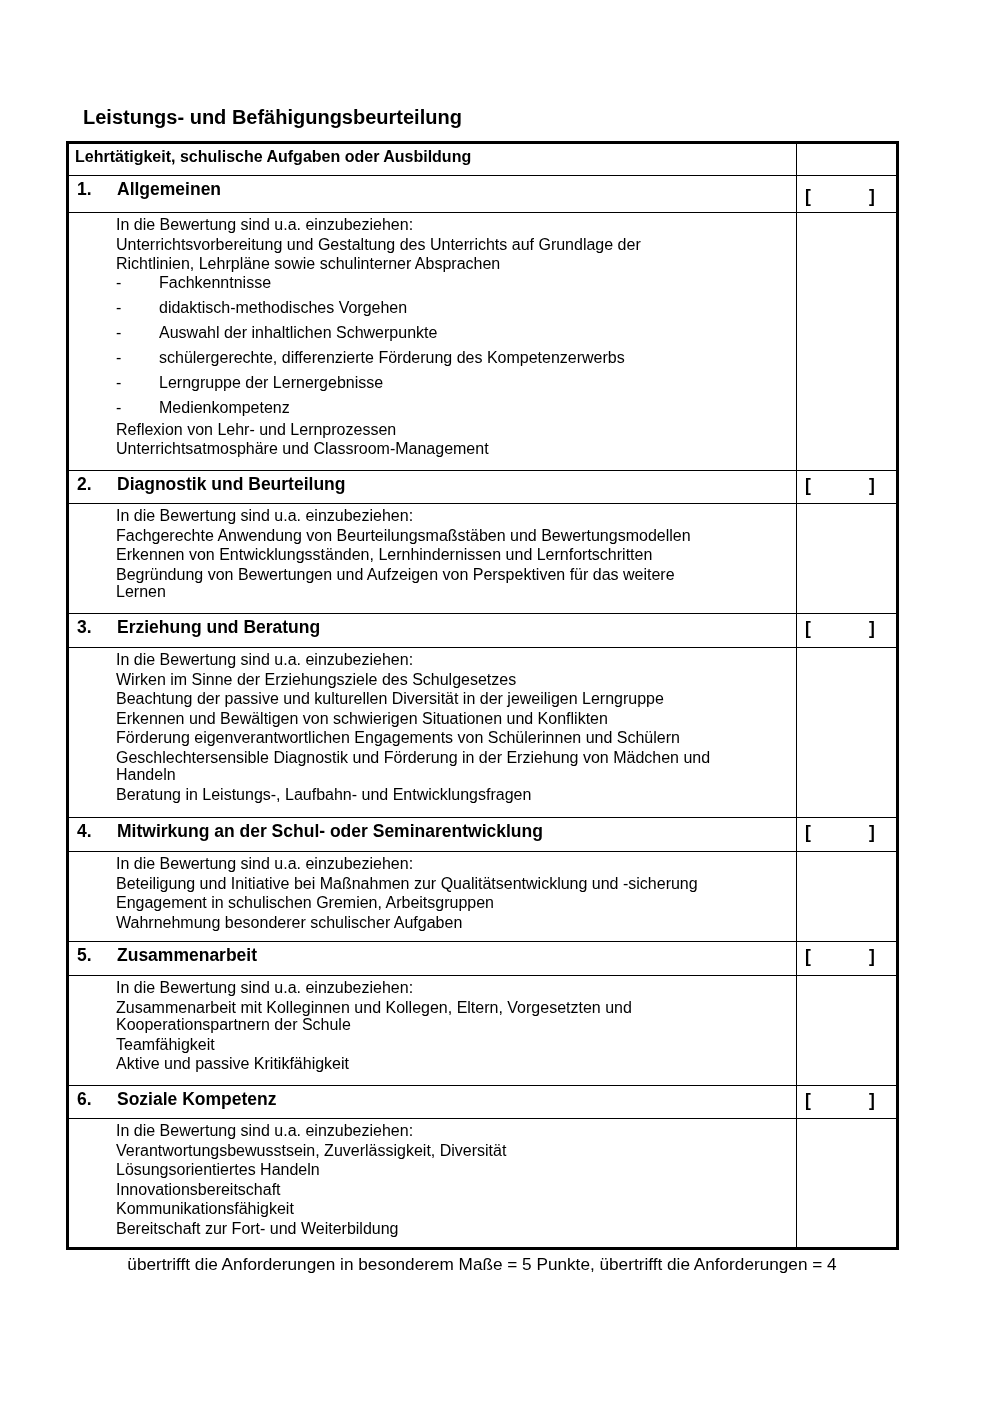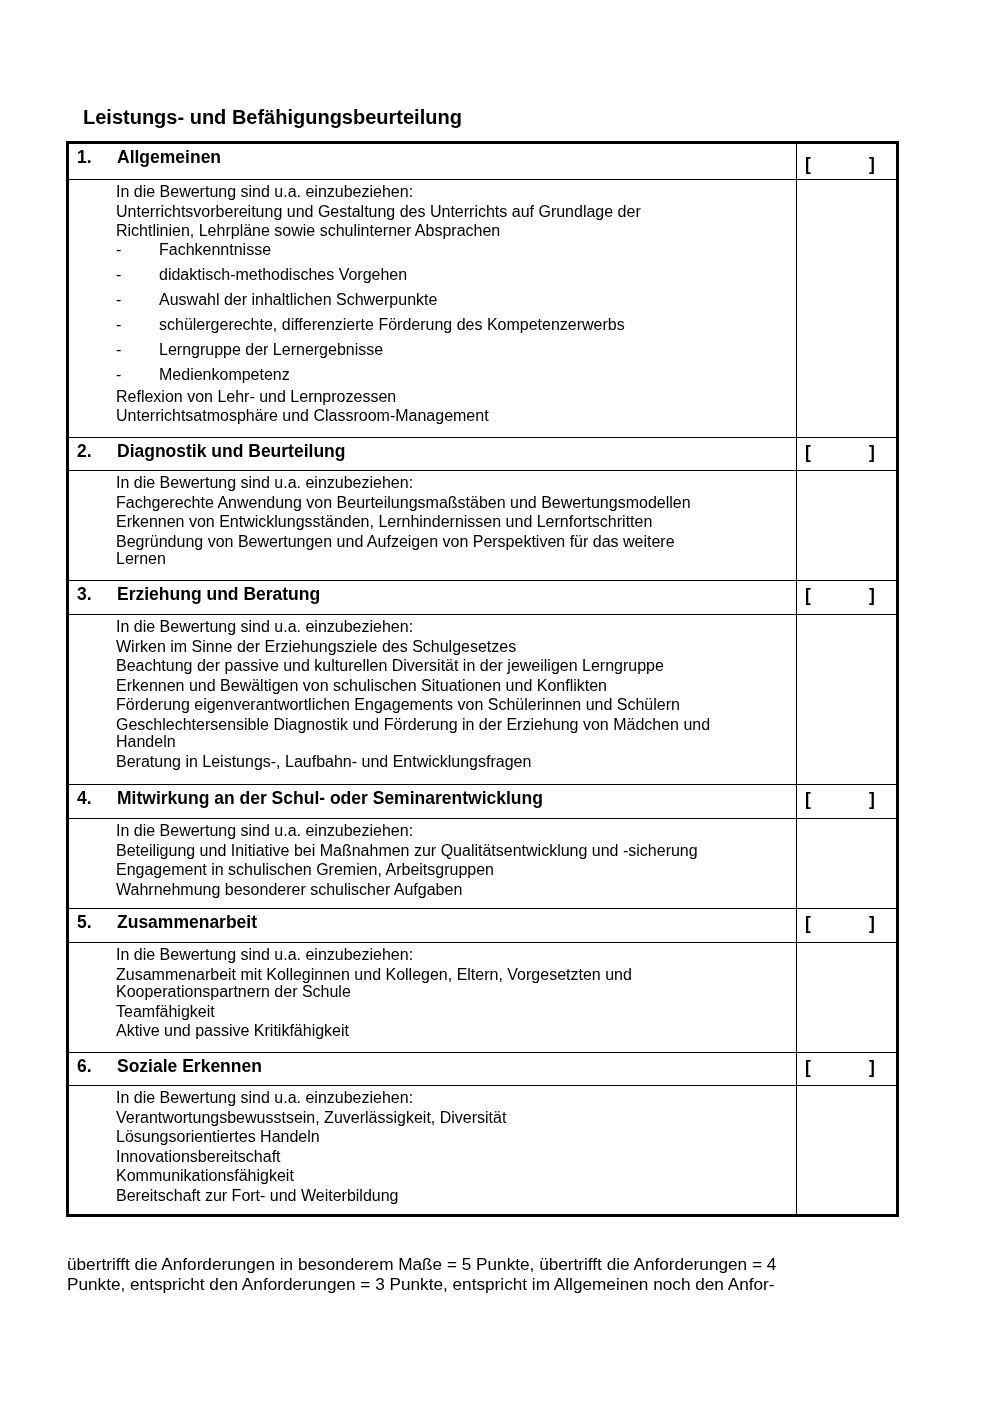--- a/index.html
+++ b/index.html
@@ -11,29 +11,33 @@
   .hdr { height: 33px; font-weight: bold; font-size: 17.5px; padding: 4px 6px 0 6px !important; box-sizing: border-box; }
   .sec { height: 34px; box-sizing: border-box; }
   .sec-head { display: flex; font-weight: bold; font-size: 17.5px; padding: 3px 0 0 8px; }
   .sec-num { width: 40px; }
   .score { font-weight: bold; font-size: 17.5px; padding: 8px 0 0 8px; position: relative; height: 100%; box-sizing: border-box; }
   .score .rb { position: absolute; left: 72px; top: 8px; }
   .body-cell { padding: 2px 0 6px 47px !important; line-height: 19.5px; font-size: 16.2px; }
   .bullet { display: flex; line-height: 25px; }
   .bullet .dash { width: 43px; }
   .bullets-top { margin-top: -4px; }
-  .footer { position: absolute; left: 67px; top: 1254px; width: 830px; font-size: 17.2px; line-height: 20px; margin: 0; }
+  .footer { position: absolute; left: 67px; top: 1254px; width: 830px; font-size: 17.2px; line-height: 20px; margin: 0; text-align: center; }
 </style>
 </head>
 <body>
 
 <h1 class="title">Leistungs- und Befähigungsbeurteilung</h1>
 
 <table class="form">
   <tbody>
+      <tr>
+    <td class="hdr">Lehrtätigkeit, schulische Aufgaben oder Ausbildung</td>
+    <td class="score-col"></td>
+  </tr>
 
   <tr class="sec" style="height:37px">
     <td>
           <div class="sec-head">
             <span class="sec-num">1.</span>
             <span>Allgemeinen</span>
           </div>
         </td>
     <td class="score-col">
           <div class="score" style="padding-top:10px"><span>[</span><span class="rb" style="top:10px">]</span></div>
@@ -107,21 +111,21 @@
         </td>
     <td class="score-col">
           <div class="score" style="padding-top:4px"><span>[</span><span class="rb" style="top:4px">]</span></div>
         </td>
   </tr>
   <tr style="height:170px">
     <td class="body-cell">
       <div>In die Bewertung sind u.a. einzubeziehen:</div>
       <div>Wirken im Sinne der Erziehungsziele des Schulgesetzes</div>
       <div>Beachtung der passive und kulturellen Diversität in der jeweiligen Lerngruppe</div>
-      <div>Erkennen und Bewältigen von schulischen Situationen und Konflikten</div>
+      <div>Erkennen und Bewältigen von schwierigen Situationen und Konflikten</div>
       <div>Förderung eigenverantwortlichen Engagements von Schülerinnen und Schülern</div>
       <div>Geschlechtersensible Diagnostik und Förderung in der Erziehung von Mädchen und</div>
       <div style="margin-top:-2px">Handeln</div>
       <div>Beratung in Leistungs-, Laufbahn- und Entwicklungsfragen</div>
     </td>
     <td class="score-col"></td>
   </tr>
 
   <tr class="sec" style="height:34px">
     <td>
@@ -163,21 +167,21 @@
       <div>Teamfähigkeit</div>
       <div>Aktive und passive Kritikfähigkeit</div>
     </td>
     <td class="score-col"></td>
   </tr>
 
   <tr class="sec" style="height:33px">
     <td>
           <div class="sec-head">
             <span class="sec-num">6.</span>
-            <span>Soziale Erkennen</span>
+            <span>Soziale Kompetenz</span>
           </div>
         </td>
     <td class="score-col">
           <div class="score" style="padding-top:4px"><span>[</span><span class="rb" style="top:4px">]</span></div>
         </td>
   </tr>
   <tr style="height:130px">
     <td class="body-cell">
       <div>In die Bewertung sind u.a. einzubeziehen:</div>
       <div>Verantwortungsbewusstsein, Zuverlässigkeit, Diversität</div>
@@ -186,14 +190,13 @@
       <div>Kommunikationsfähigkeit</div>
       <div>Bereitschaft zur Fort- und Weiterbildung</div>
     </td>
     <td class="score-col"></td>
   </tr>
 </tbody>
   </table>
 
 <div class="footer">
   <div>übertrifft die Anforderungen in besonderem Maße = 5 Punkte, übertrifft die Anforderungen = 4</div>
-  <div>Punkte, entspricht den Anforderungen = 3 Punkte, entspricht im Allgemeinen noch den Anfor-</div>
 </div>
 
 </body></html>

